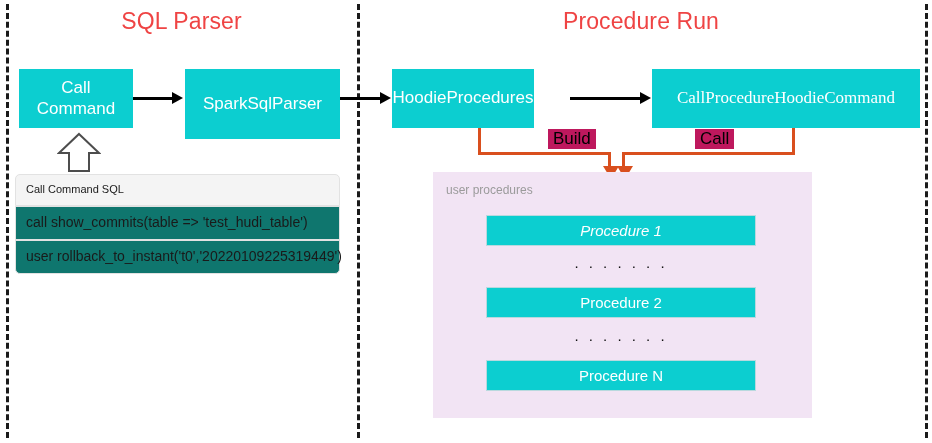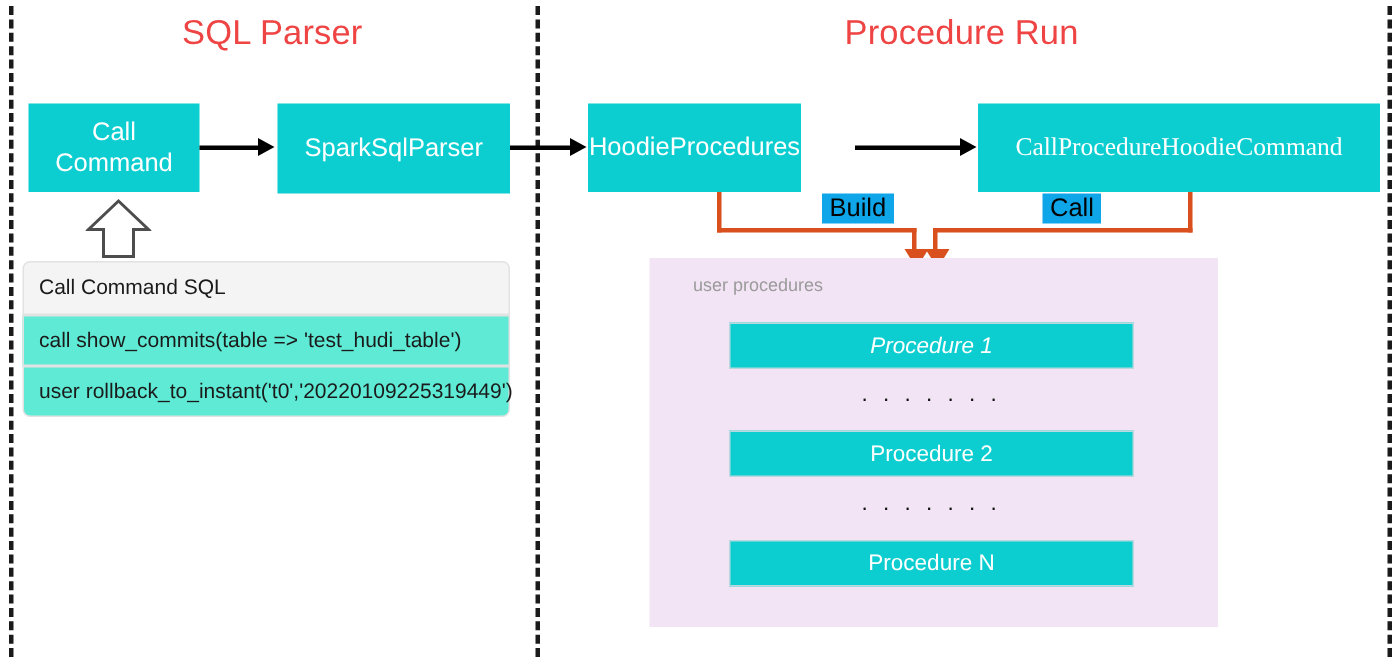--- a/index.html
+++ b/index.html
@@ -52,21 +52,21 @@
     display: flex;
     align-items: center;
     justify-content: center;
     text-align: center;
     font-size: 17px;
     line-height: 1.22;
     box-sizing: border-box;
     padding: 2px 4px;
   }
   #box-call-command  { left: 19px;  top: 69px;  width: 114px; height: 59px; }
-  #box-spark-parser  { left: 185px; top: 69px;  width: 155px; height: 60px; }
+  #box-spark-parser  { left: 185px; top: 69px;  width: 155px; height: 70px; }
   #box-hoodie-procs  { left: 392px; top: 69px;  width: 142px; height: 59px; }
   #box-call-proc-cmd { left: 652px; top: 69px;  width: 268px; height: 59px; font-family: Liberation Serif, serif; }
 
   
   .arrow-h {
     position: absolute;
     height: 3px;
     background: #000000;
   }
   .arrow-head-r {
@@ -97,29 +97,29 @@
     position: absolute;
     left: 15px;
     top: 174px;
     width: 325px;
     font-size: 14px;
     color: #1a1a1a;
   }
   .sql-row {
     box-sizing: border-box;
     border: 1px solid #e2e2e2;
-    background: #5eead4;
+    background: #0f766e;
     padding: 6px 10px 7px 10px;
     line-height: 1.35;
     white-space: nowrap;
   }
   .sql-row.header {
     background: #f4f4f4;
     border-radius: 5px 5px 0 0;
-    font-size: 14px;
+    font-size: 11px;
     padding: 7px 10px 8px 10px;
   }
   .sql-row.last { border-radius: 0 0 5px 5px; }
 
   
   .or-v, .or-h {
     position: absolute;
     background: #d94f1e;
   }
   .or-v { width: 3px; }
@@ -139,21 +139,21 @@
   
   #call-v1 { left: 792px; top: 128px; height: 27px; }
   #call-h  { left: 622px; top: 152px; width: 173px; }
   #call-v2 { left: 622px; top: 152px; height: 18px; }
   #call-head { left: 617px; top: 166px; }
 
   .or-label {
     position: absolute;
     font-size: 17px;
     color: #000000;
-    background: #0ea5e9;
+    background: #be185d;
     padding: 0 5px;
     white-space: nowrap;
   }
   #label-build { left: 548px; top: 129px; }
   #label-call  { left: 695px; top: 129px; }
 
   
   #proc-panel {
     position: absolute;
     left: 433px;
@@ -161,21 +161,20 @@
     width: 379px;
     height: 246px;
     background: #f2e4f4;
   }
   #proc-panel-label {
     position: absolute;
     left: 13px;
     top: 11px;
     font-size: 12px;
     color: #9b9b9b;
-    margin-left: 16px;
   }
   .proc-box {
     position: absolute;
     left: 53px;
     width: 270px;
     height: 31px;
     background: #0cced0;
     border: 1px solid #b9d9de;
     box-sizing: border-box;
     color: #ffffff;

